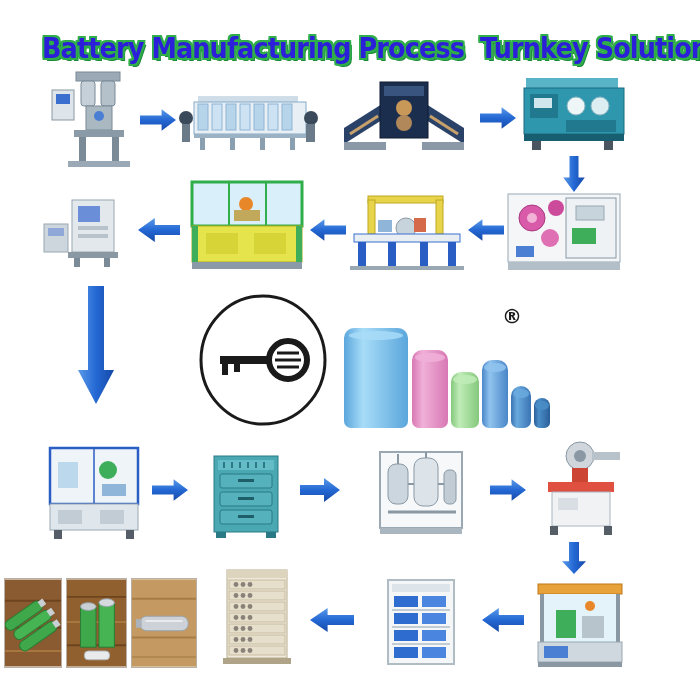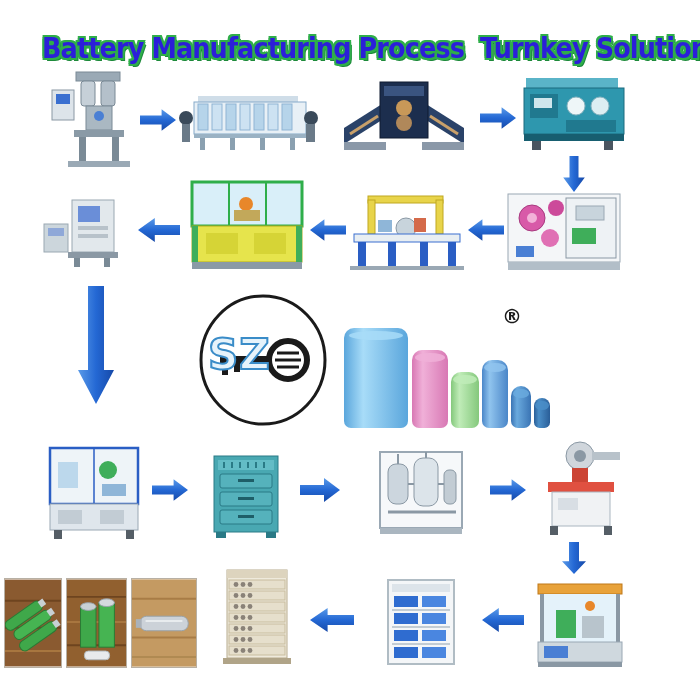--- a/index.html
+++ b/index.html
@@ -258,21 +258,20 @@
       <ellipse cx="65" cy="66" rx="62" ry="64" fill="#ffffff" stroke="#1a1a1a" stroke-width="3"></ellipse>
       <rect x="22" y="62" width="50" height="8" fill="#1a1a1a"></rect>
       <rect x="24" y="70" width="6" height="11" fill="#1a1a1a"></rect>
       <rect x="36" y="70" width="6" height="8" fill="#1a1a1a"></rect>
       <circle cx="90" cy="66" r="19" fill="#ffffff" stroke="#1a1a1a" stroke-width="6"></circle>
       <line x1="79" y1="59" x2="101" y2="59" stroke="#1a1a1a" stroke-width="3"></line>
       <line x1="77" y1="66" x2="103" y2="66" stroke="#1a1a1a" stroke-width="3"></line>
       <line x1="79" y1="73" x2="101" y2="73" stroke="#1a1a1a" stroke-width="3"></line>
     </svg>
   </div>
-  <span id="brand-sz">SZ</span>
   <span id="reg-mark">®</span>
 
   <div class="station abs" style="left:44px;top:442px;width:102px;height:100px">
     <svg viewBox="0 0 102 100">
       <rect x="6" y="6" width="88" height="56" fill="#eef4f8" stroke="#2a5ec4" stroke-width="2.5"></rect>
       <line x1="50" y1="6" x2="50" y2="62" stroke="#2a5ec4" stroke-width="1.5"></line>
       <rect x="14" y="20" width="20" height="26" fill="#bcd8ec"></rect>
       <circle cx="64" cy="28" r="9" fill="#3fae5a"></circle>
       <rect x="58" y="42" width="24" height="12" fill="#8fb6d8"></rect>
       <rect x="6" y="62" width="88" height="26" fill="#dfe6ec" stroke="#9aa8b4"></rect>

